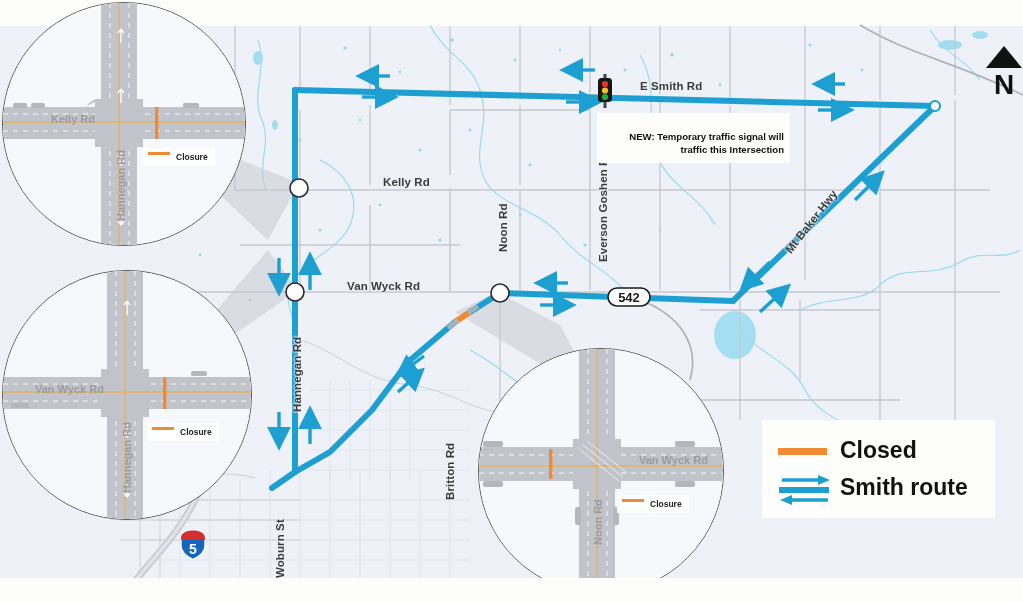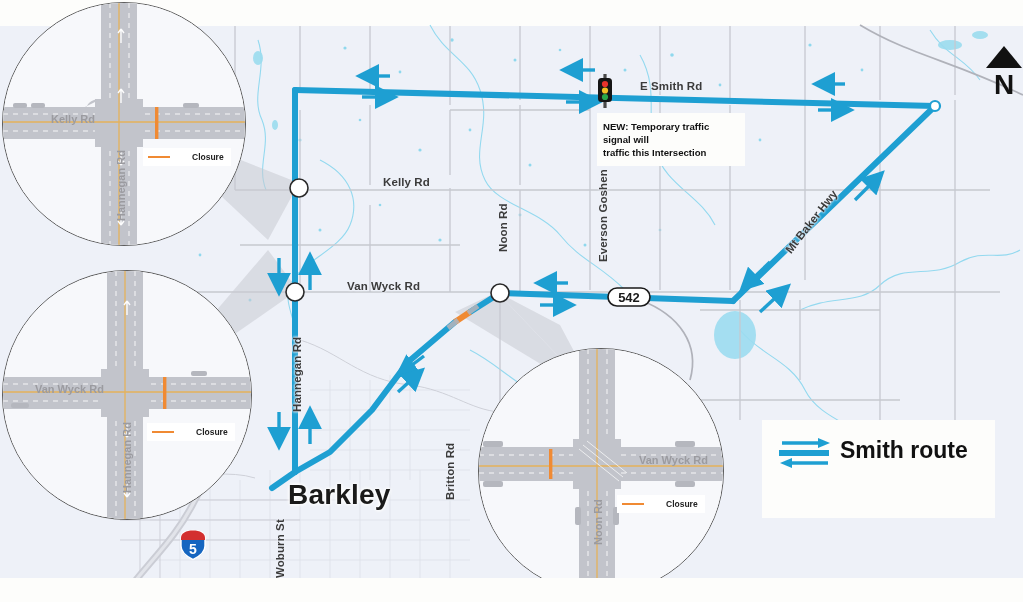--- a/index.html
+++ b/index.html
@@ -40,25 +40,25 @@
     font-weight: bold;
     color: #1a1a1a;
     letter-spacing: .2px;
     text-shadow: 0 0 4px #fff, 0 0 4px #fff, 0 0 3px #fff;
     white-space: nowrap;
   }
   
   #signal-callout {
     position: absolute;
     left: 597px; top: 113px;
-    width: 148px;
+    width: 193px;
     background: #fdfdfb;
-    padding: 8px 6px 6px 6px;
+    padding: 18px 6px 6px 6px;
     box-sizing: border-box;
-    text-align: left;
+    text-align: right;
     font-size: 9.6px;
     font-weight: bold;
     line-height: 1.35;
     color: #111;
   }
   
   #legend {
     position: absolute;
     left: 762px; top: 420px;
     width: 233px; height: 98px;
@@ -99,26 +99,24 @@
     border: 1.4px solid #5c5c5c;
     background: #f7f8fb;
     box-sizing: border-box;
   }
   .inset svg { display: block; }
   .inset-legend {
     position: absolute;
     background: #ffffff;
     padding: 4px 7px 4px 5px;
     display: flex;
-    align-items: center;
     font-size: 8.5px;
     font-weight: bold;
     color: #222;
     white-space: nowrap;
-    gap: 16px;
   }
   .inset-legend .bar {
     width: 22px; height: 2.6px;
     background: #F08A33;
     margin-right: 6px;
     flex: none;
   }
   .inset-road-label {
     position: absolute;
     color: #9b9ba0;
@@ -352,21 +350,20 @@
   <div class="maplabel" style="left:640px; top:80px;">E Smith Rd</div>
   <div class="maplabel" style="left:383px; top:176px;">Kelly Rd</div>
   <div class="maplabel" style="left:347px; top:280px;">Van Wyck Rd</div>
   <div class="maplabel vert" style="left:497px; top:252px; transform:rotate(-90deg);">Noon Rd</div>
   <div class="maplabel vert" style="left:597px; top:262px; transform:rotate(-90deg);">Everson Goshen Rd</div>
   <div class="maplabel vert" style="left:783px; top:248px; transform:rotate(-52deg);">Mt Baker Hwy</div>
   <div class="maplabel vert" style="left:291px; top:412px; transform:rotate(-90deg);">Hannegan Rd</div>
   <div class="maplabel vert" style="left:274px; top:578px; transform:rotate(-90deg);">Woburn St</div>
   <div class="maplabel vert" style="left:444px; top:500px; transform:rotate(-90deg);">Britton Rd</div>
 
-  <div class="citylabel" style="left:288px; top:479px;">Barkley</div>
 
   <svg id="traffic-signal" viewBox="0 0 20 34" xmlns="http://www.w3.org/2000/svg">
     <rect x="8.4" y="0" width="3.2" height="34" fill="#4a4a4a"></rect>
     <rect x="3" y="4" width="14" height="24" rx="3.5" fill="#161616"></rect>
     <circle cx="10" cy="10" r="3.1" fill="#E8322B"></circle>
     <circle cx="10" cy="16.5" r="3.1" fill="#F2C023"></circle>
     <circle cx="10" cy="23" r="3.1" fill="#2BA84A"></circle>
   </svg>
 
   <div id="signal-callout">
@@ -385,20 +382,26 @@
     <path d="M2 9 C2 4, 7 1.5, 14 1.5 C21 1.5, 26 4, 26 9 L26 11 L2 11 Z" fill="#D32F2F"></path>
     <text x="14" y="25" text-anchor="middle" font-family="Liberation Sans, sans-serif" font-size="14" font-weight="bold" fill="#ffffff">5</text>
   </svg>
 
   <svg id="north-arrow" viewBox="0 0 40 52" xmlns="http://www.w3.org/2000/svg">
     <path d="M20 2 L38 24 L2 24 Z" fill="#111111"></path>
     <text x="20" y="50" text-anchor="middle" font-family="Liberation Sans, sans-serif" font-size="28" font-weight="bold" fill="#111111">N</text>
   </svg>
 
   <div id="legend">
+    <div class="legend-row">
+      <div class="legend-key">
+        <div class="key-closed-bar"></div>
+      </div>
+      <div class="legend-text">Closed</div>
+    </div>
     <div class="legend-row">
       <div class="legend-key">
         <svg viewBox="0 0 58 34" width="58" height="34" xmlns="http://www.w3.org/2000/svg">
           <path d="M6 9 L44 9" stroke="#1E9FD2" stroke-width="3.4" fill="none"></path>
           <path d="M42 4 L54 9 L42 14 Z" fill="#1E9FD2"></path>
           <rect x="3" y="16" width="50" height="6" fill="#1E9FD2"></rect>
           <path d="M52 29 L14 29" stroke="#1E9FD2" stroke-width="3.4" fill="none"></path>
           <path d="M16 24 L4 29 L16 34 Z" fill="#1E9FD2"></path>
         </svg>
       </div>

